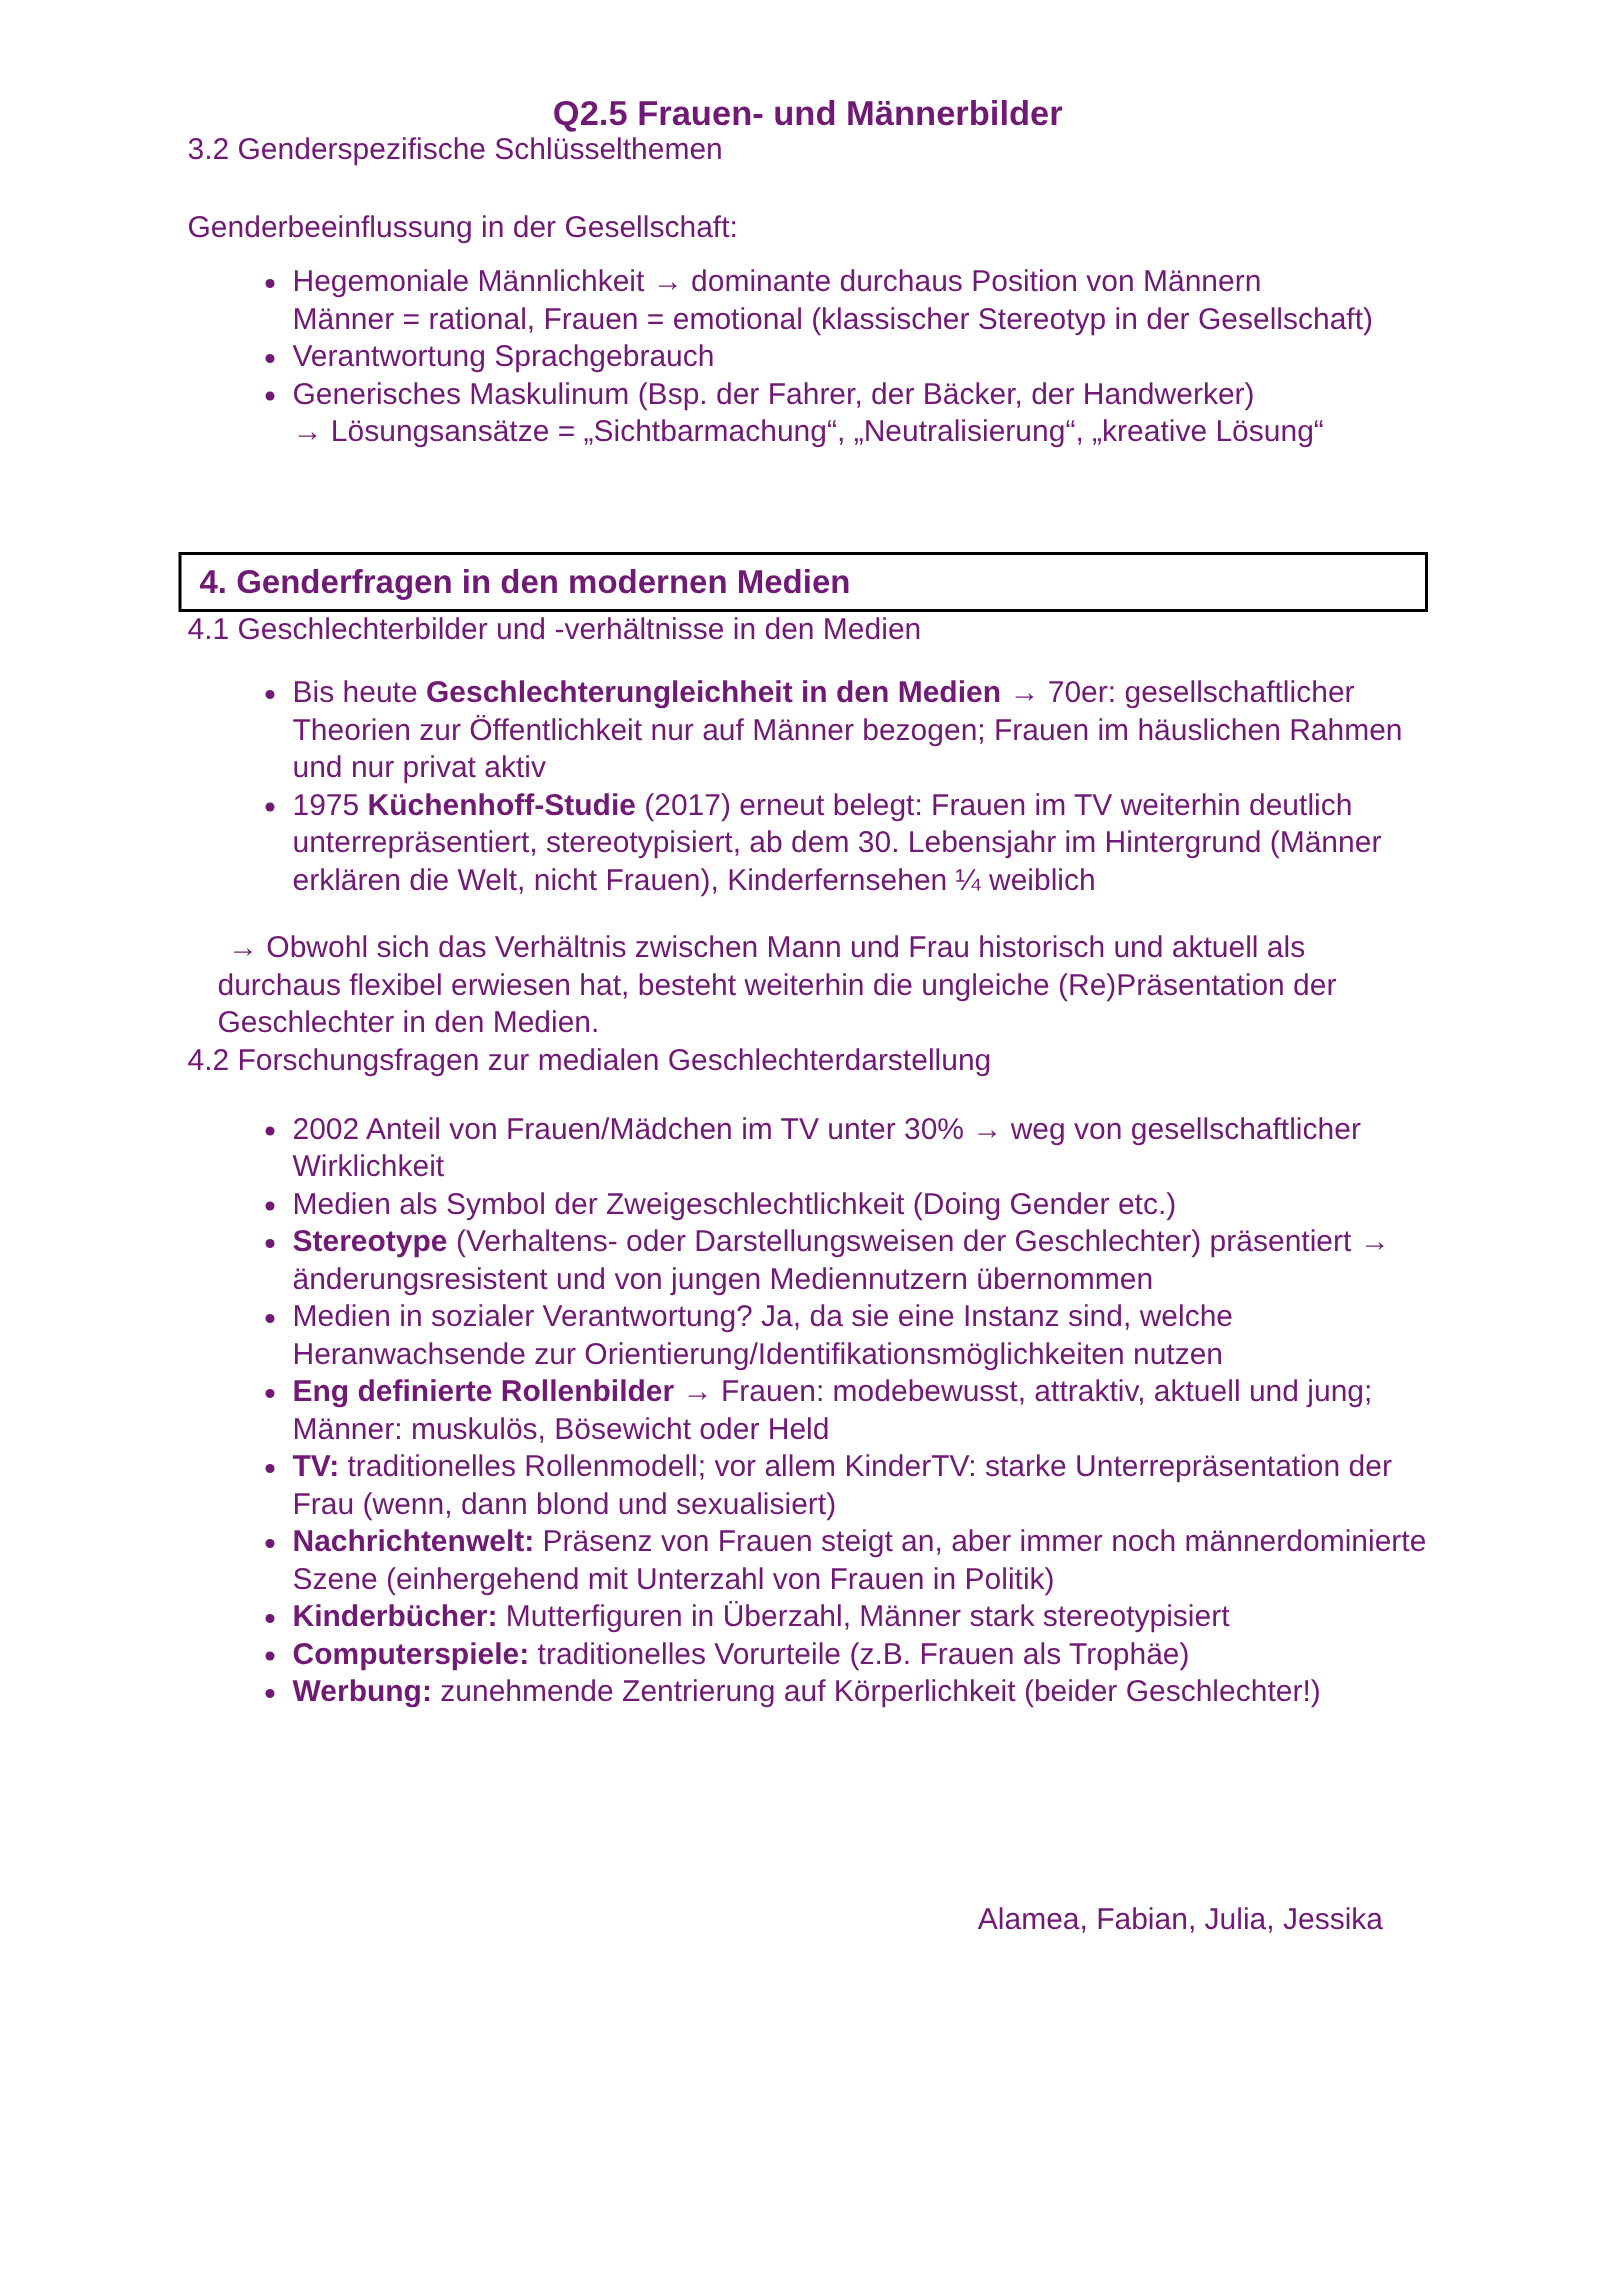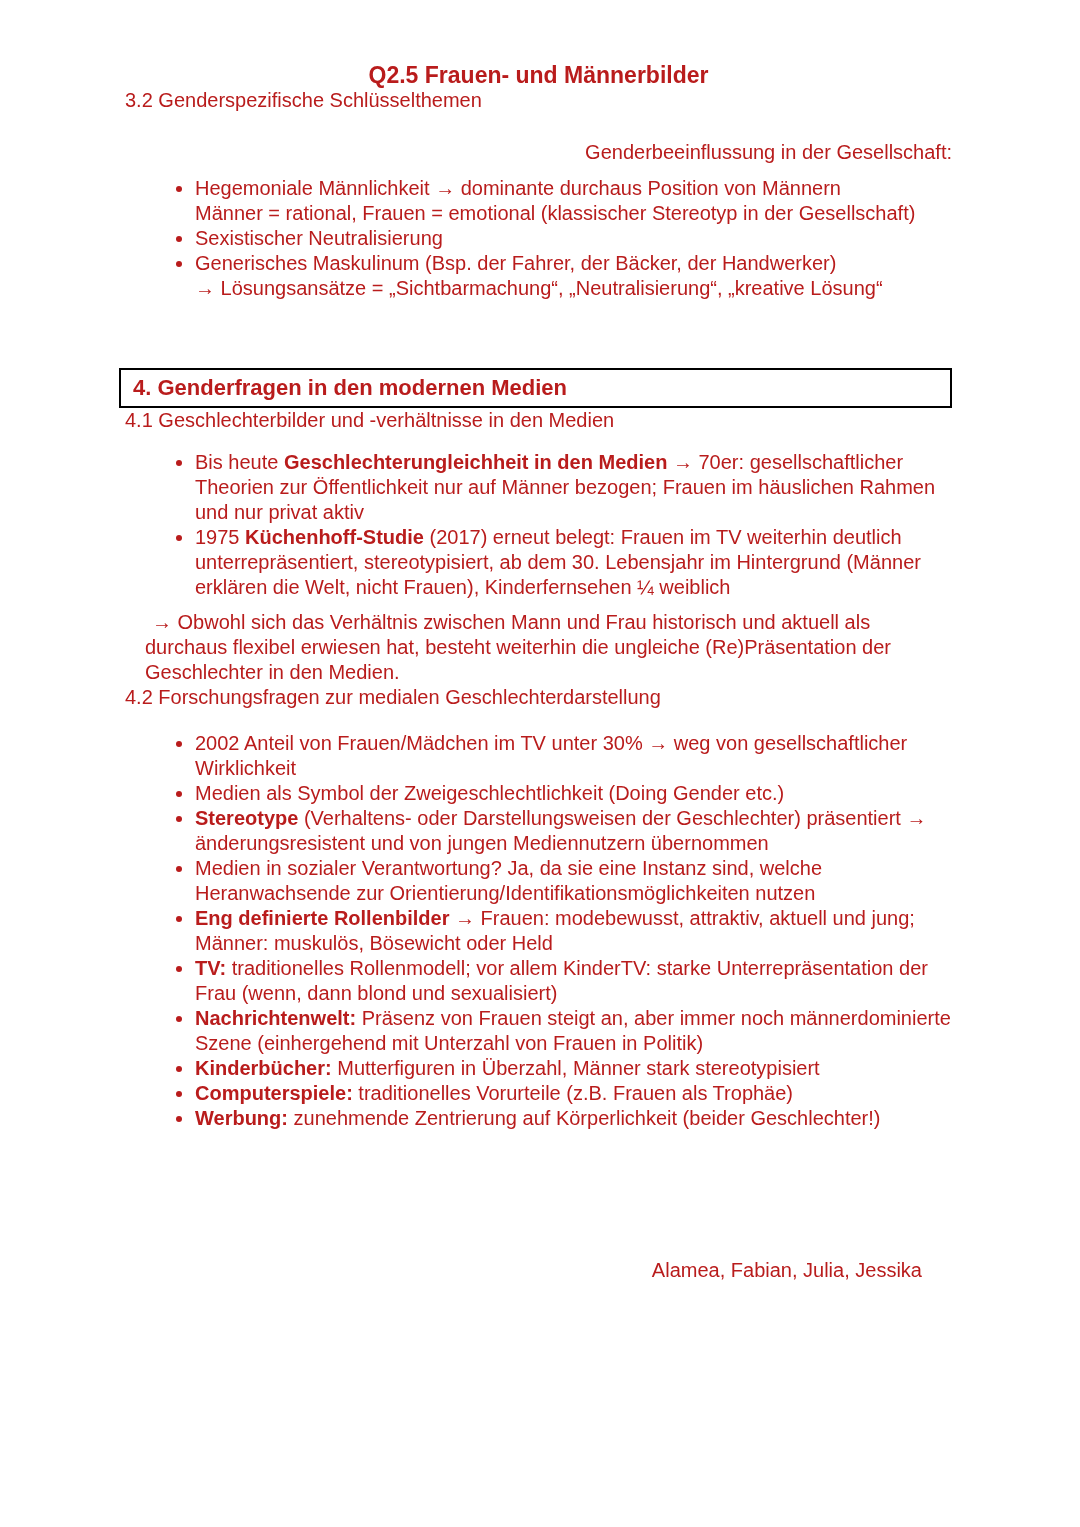--- a/index.html
+++ b/index.html
@@ -2,21 +2,21 @@
 <html lang="de"><head>
 <meta charset="utf-8">
 <style>
   html, body { margin: 0; padding: 0; background: #ffffff; }
   .page {
     position: relative;
     width: 1080px;
     height: 1527px;
     box-sizing: border-box;
     background: #ffffff;
-    color: #b91c1c;
+    color: #701a75;
     font-family: "Liberation Sans", "DejaVu Sans", sans-serif;
     font-size: 20px;
     line-height: 25px;
     padding: 62px 128px 0 125px;
     overflow: hidden;
   }
   .doc-title {
     margin: 0;
     text-align: center;
     font-size: 23px;
@@ -26,21 +26,21 @@
   h2.sec-h {
     font-size: 20px;
     font-weight: normal;
     line-height: 25px;
     margin: 0;
   }
   .u { text-underline-offset: 3px; }
   .h32 { margin-top: 42px; }
   .h41 { margin-top: 38px; }
   .h42 { margin-top: 52px; }
-  .intro { margin: 27px 0 0 0; text-align: right; }
+  .intro { margin: 27px 0 0 0; }
   ul.blist {
     margin: 0;
     padding: 0 0 0 70px;
     list-style: disc outside;
   }
   ul.ul1 { margin-top: 11px; }
   ul.ul2 { margin-top: 17px; }
   ul.ul3 { margin-top: 21px; }
   ul.blist li {
     white-space: pre-line;
@@ -49,21 +49,21 @@
   }
   .box {
     margin: 67px 0 0 -6px;
     border: 2px solid #000000;
     padding: 5px 9px 6px 12px;
     font-weight: bold;
     font-size: 22px;
     line-height: 25px;
   }
   .arrow-para {
-    margin: 10px 0 0 20px;
+    margin: 20px 0 0 20px;
     text-indent: 7px;
     white-space: pre-line;
   }
   .authors-footer {
     margin-top: 127px;
     text-align: right;
     padding-right: 30px;
   }
   b { font-weight: bold; }
 </style>
@@ -74,21 +74,21 @@
 
   <h1 class="doc-title">Q2.5 Frauen- und Männerbilder</h1>
 
   <h2 class="sec-h h32"><span class="u">3.2 Genderspezifische Schlüsselthemen</span></h2>
 
   <p class="intro">Genderbeeinflussung in der Gesellschaft:</p>
 
   <ul class="blist ul1">
       <li><span>Hegemoniale Männlichkeit → dominante durchaus Position von Männern</span>
 <span>Männer = rational, Frauen = emotional (klassischer Stereotyp in der Gesellschaft)</span></li>
-      <li><span>Sexistischer Neutralisierung</span></li>
+      <li><span>Verantwortung Sprachgebrauch</span></li>
       <li><span>Generisches Maskulinum (Bsp. der Fahrer, der Bäcker, der Handwerker)</span>
 <span>→ Lösungsansätze = „Sichtbarmachung“, „Neutralisierung“, „kreative Lösung“</span></li>
     </ul>
 
   <div class="box"><span>4. Genderfragen in den modernen Medien</span></div>
 
   <h2 class="sec-h h41"><span class="u">4.1 Geschlechterbilder und -verhältnisse in den Medien</span></h2>
 
   <ul class="blist ul2">
       <li><span>Bis heute </span><b>Geschlechterungleichheit in den Medien</b><span> → 70er: gesellschaftlicher</span>

